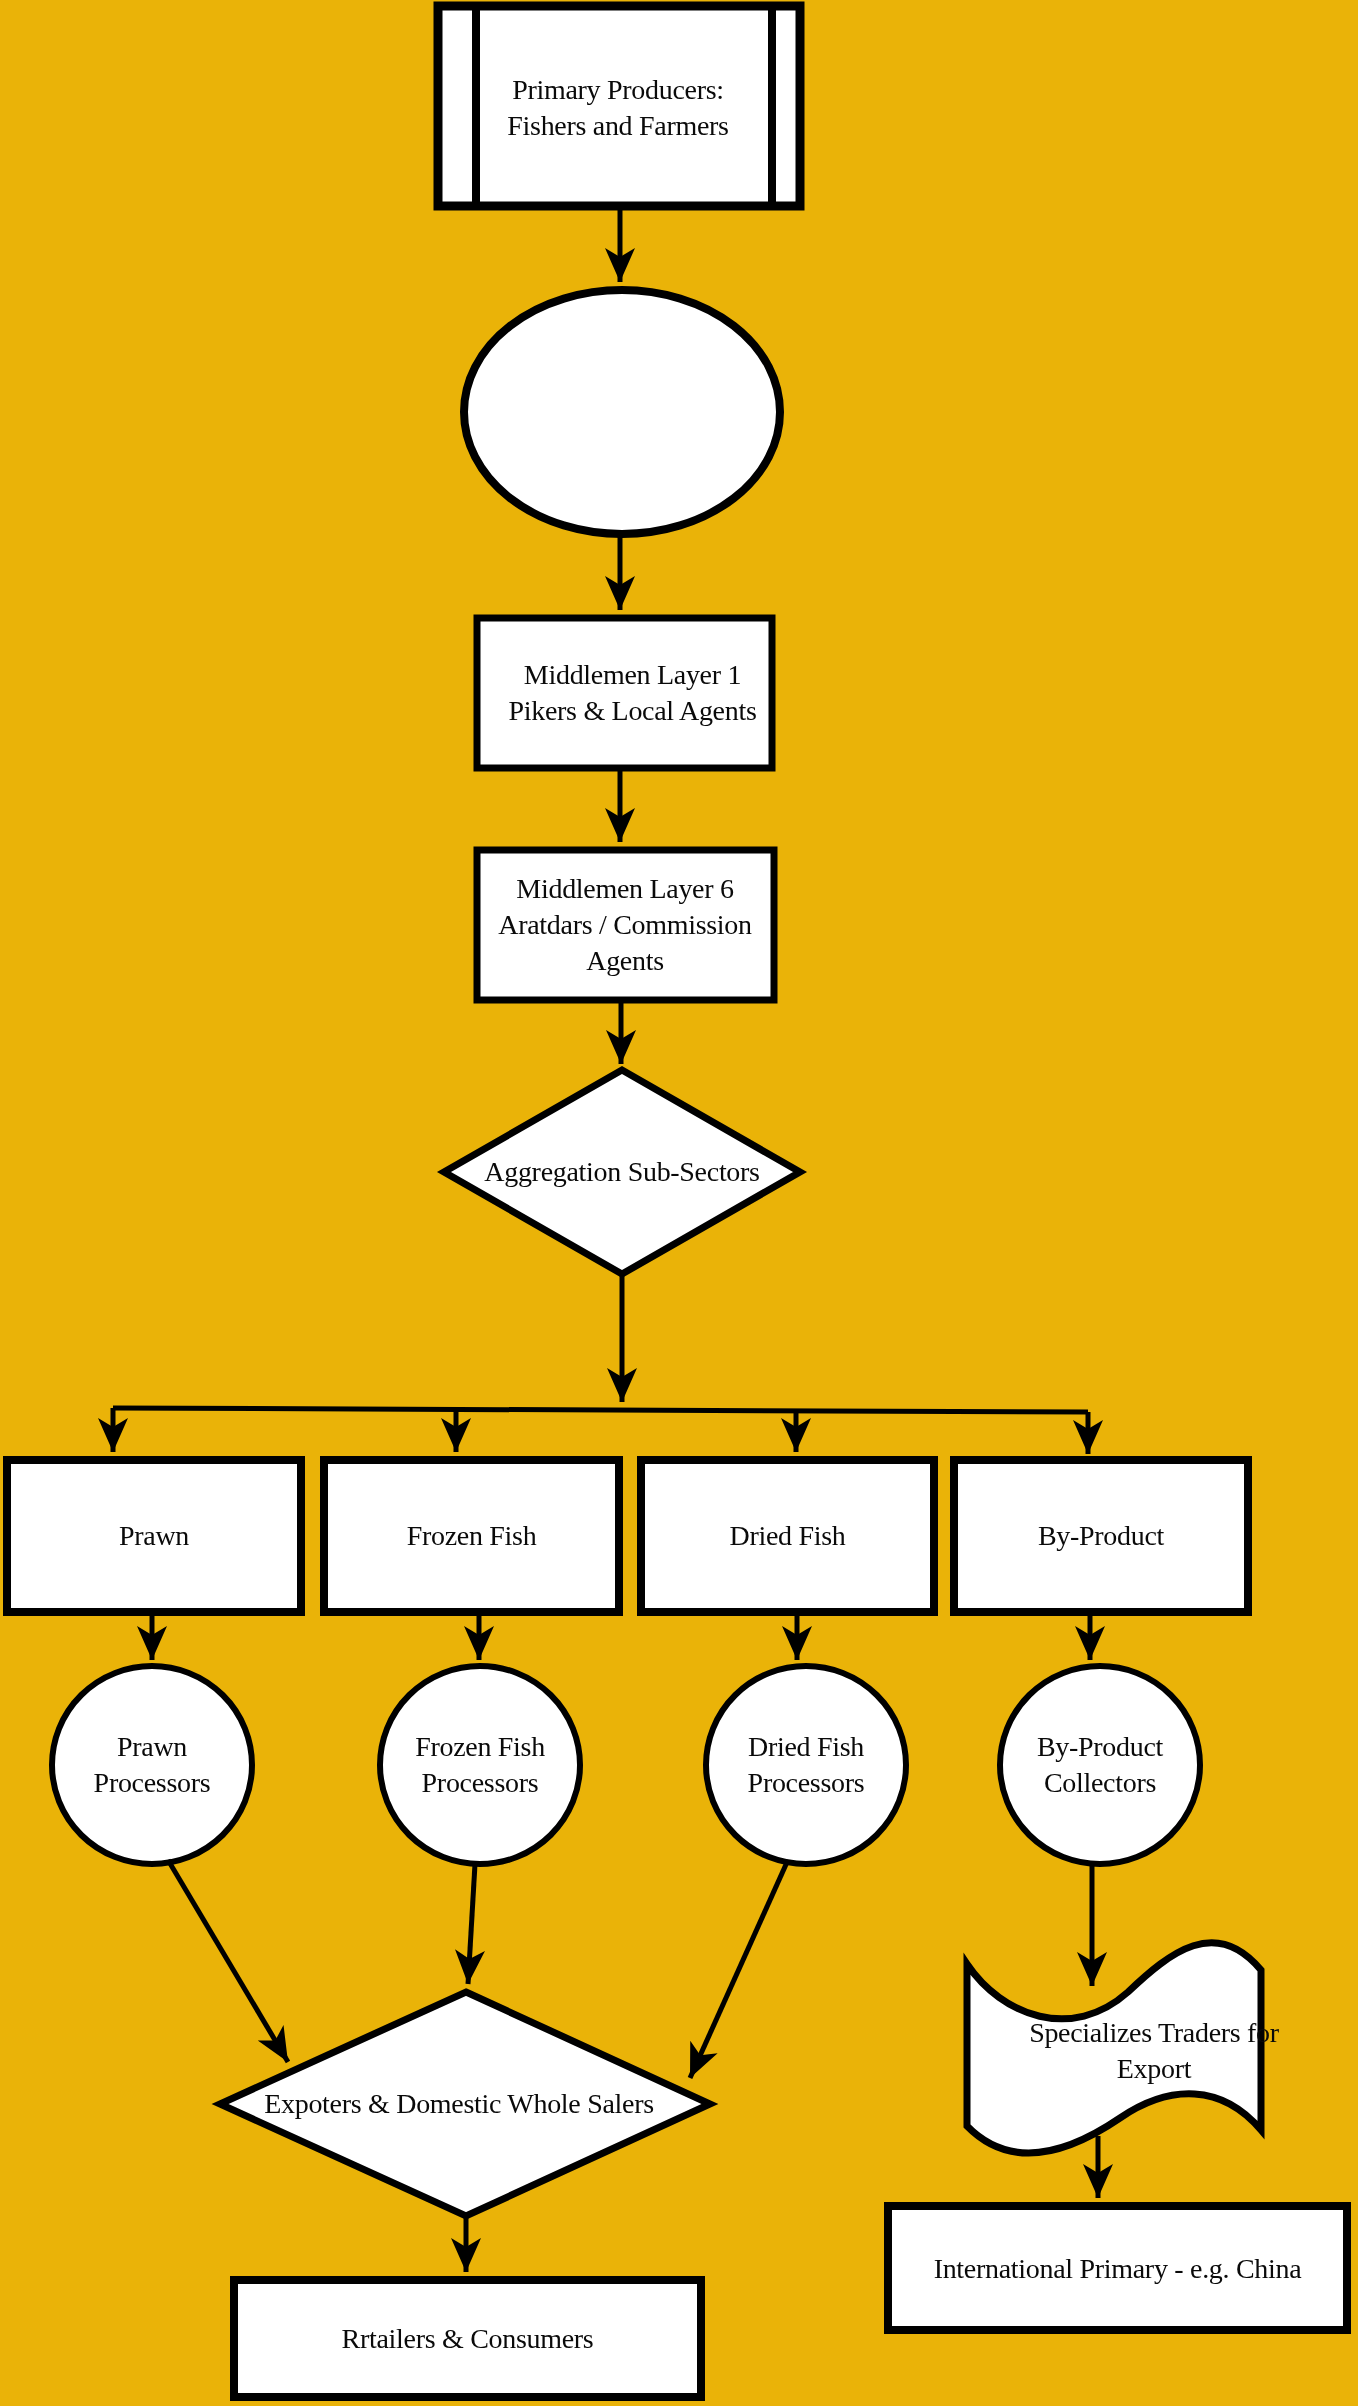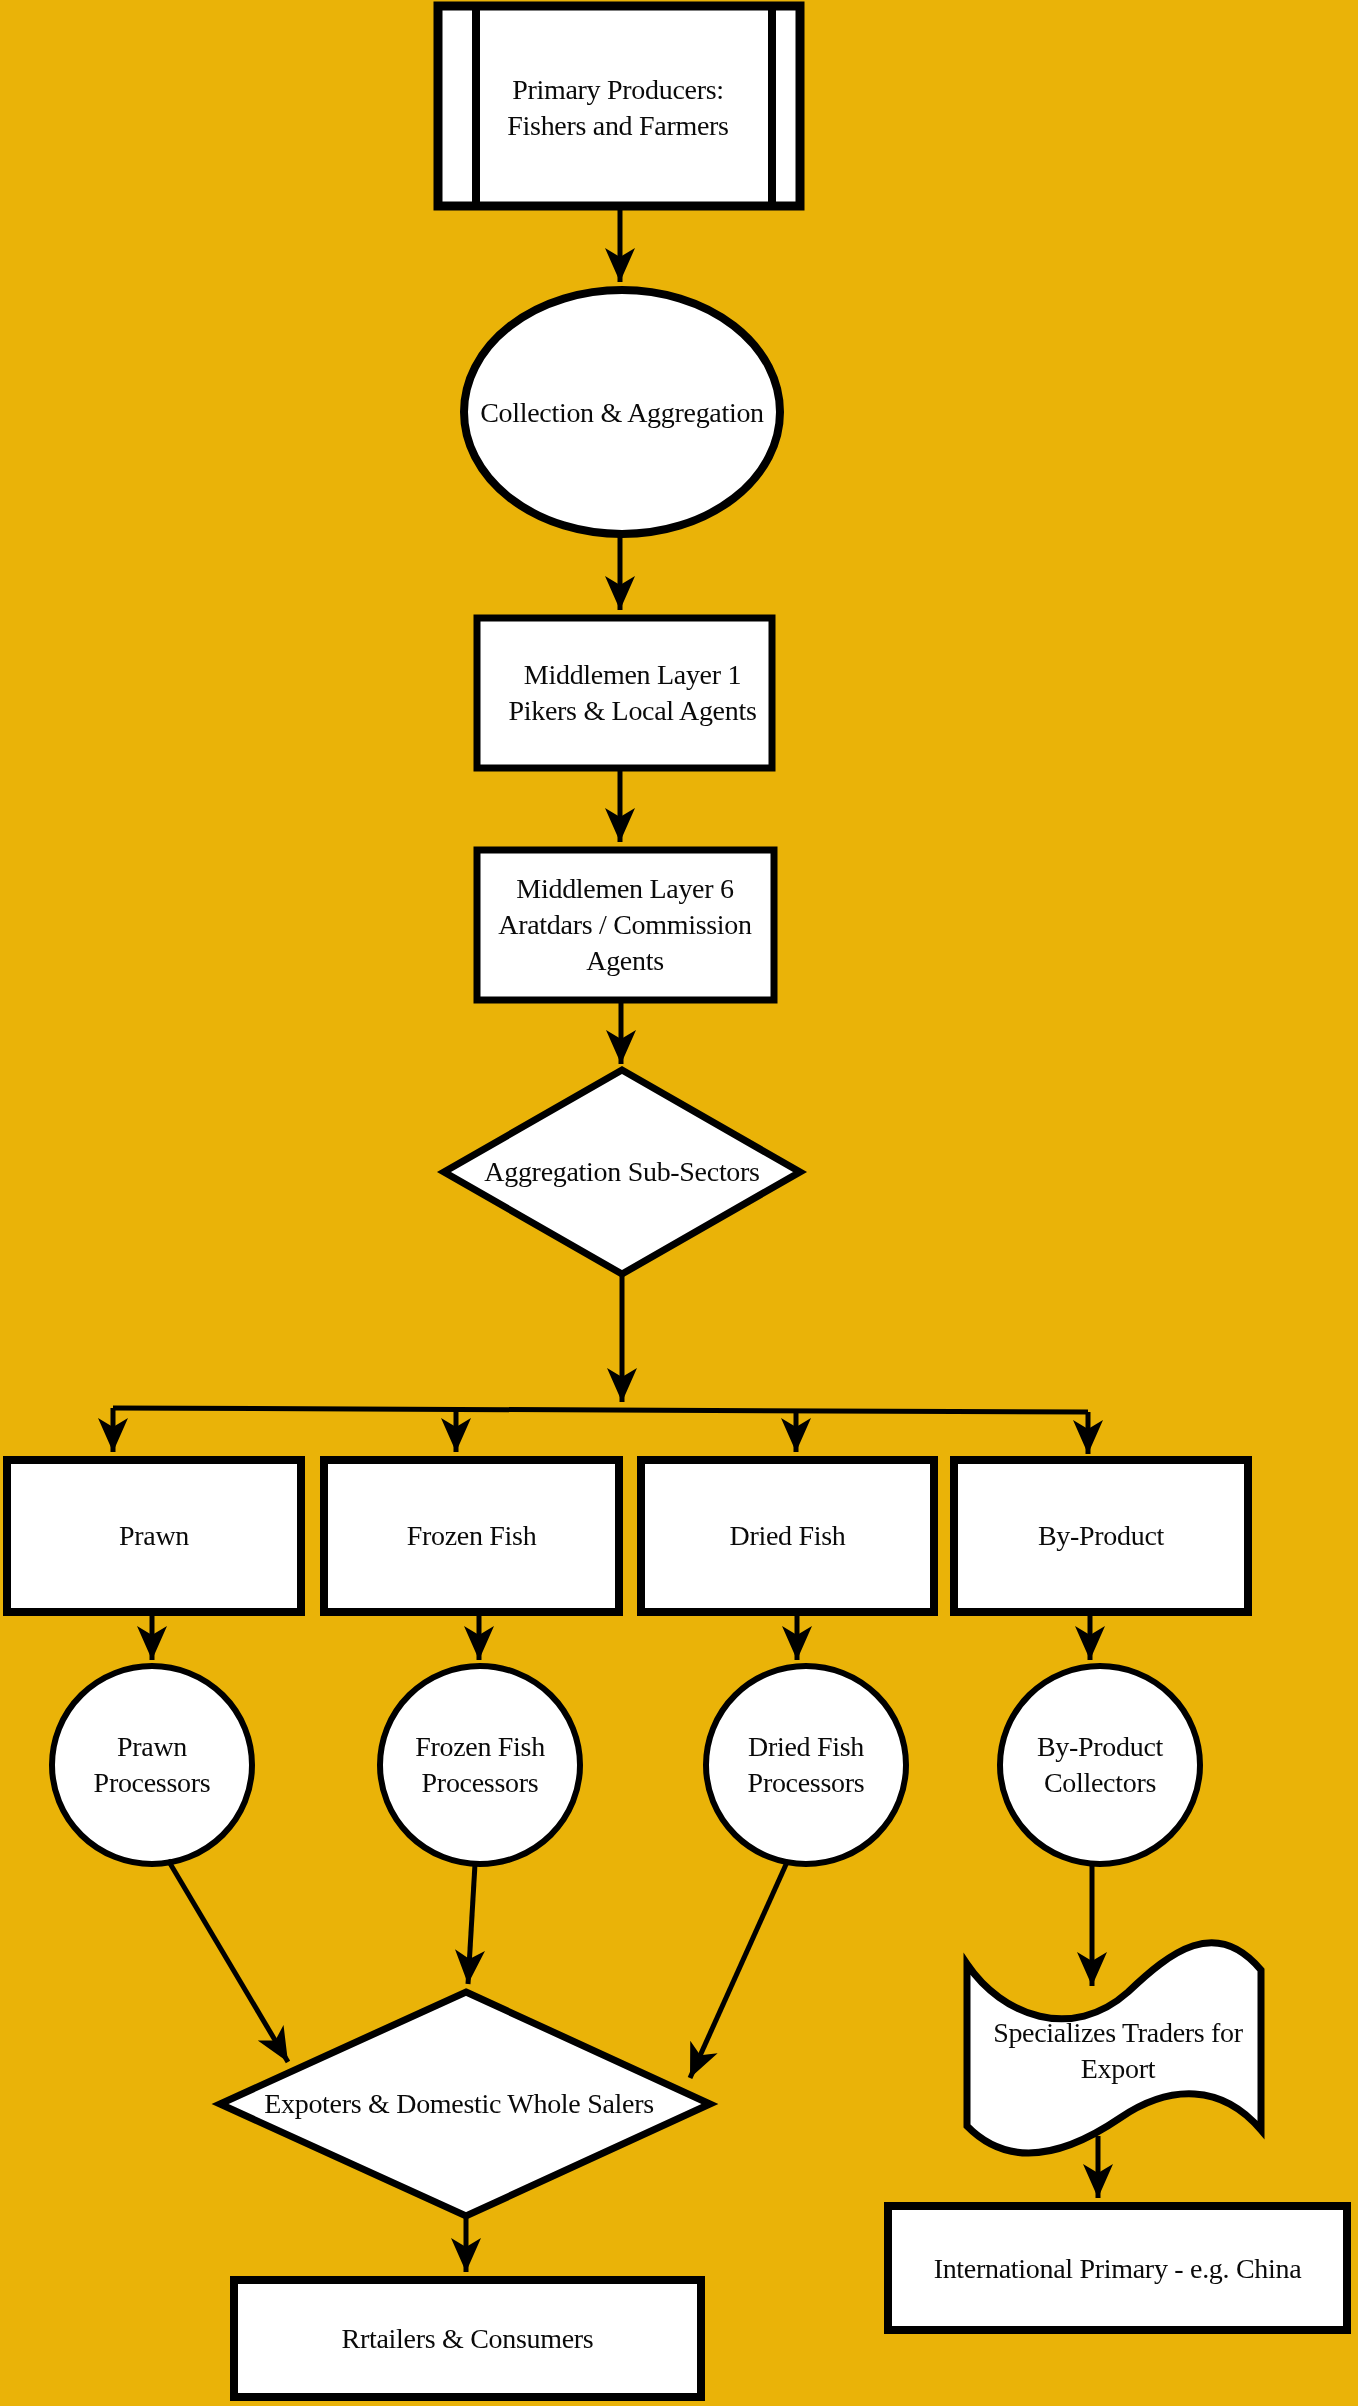--- a/index.html
+++ b/index.html
@@ -97,21 +97,20 @@
       <path d="M466,2216 L466,2272" marker-end="url(#ah)"></path>
 
       <path d="M1092,1864 L1092,1986" marker-end="url(#ah)"></path>
       <path d="M1098,2136 L1098,2198" marker-end="url(#ah)"></path>
     </g>
   </svg>
 
   <div class="label" style="left:452px;top:28px;width:332px;height:160px">Primary Producers:
 Fishers and Farmers</div>
 
-  <div class="label" style="left:472px;top:340px;width:300px;height:145px">Collection &amp; Aggregation</div>
 
   <div class="label" style="left:490px;top:622px;width:285px;height:142px">Middlemen Layer 1
 Pikers &amp; Local Agents</div>
 
   <div class="label" style="left:480px;top:854px;width:290px;height:142px">Middlemen Layer 6
 Aratdars / Commission
 Agents</div>
 
   <div class="label" style="left:452px;top:1105px;width:340px;height:134px">Aggregation Sub-Sectors</div>
 
@@ -132,18 +131,18 @@
   <div class="label" style="left:716px;top:1692px;width:180px;height:146px">Dried Fish
 Processors</div>
 
   <div class="label" style="left:1010px;top:1692px;width:180px;height:146px">By-Product
 Collectors</div>
 
   <div class="label" style="left:216px;top:2066px;width:486px;height:76px">Expoters &amp; Domestic Whole Salers</div>
 
   <div class="label" style="left:240px;top:2284px;width:455px;height:110px">Rrtailers &amp; Consumers</div>
 
-  <div class="label" style="left:968px;top:1994px;width:300px;height:114px">Specializes Traders for
+  <div class="label" style="left:1004px;top:1994px;width:300px;height:114px">Specializes Traders for
 Export</div>
 
   <div class="label" style="left:894px;top:2210px;width:447px;height:117px">International Primary - e.g. China</div>
 
 </div>
 
 </body></html>

